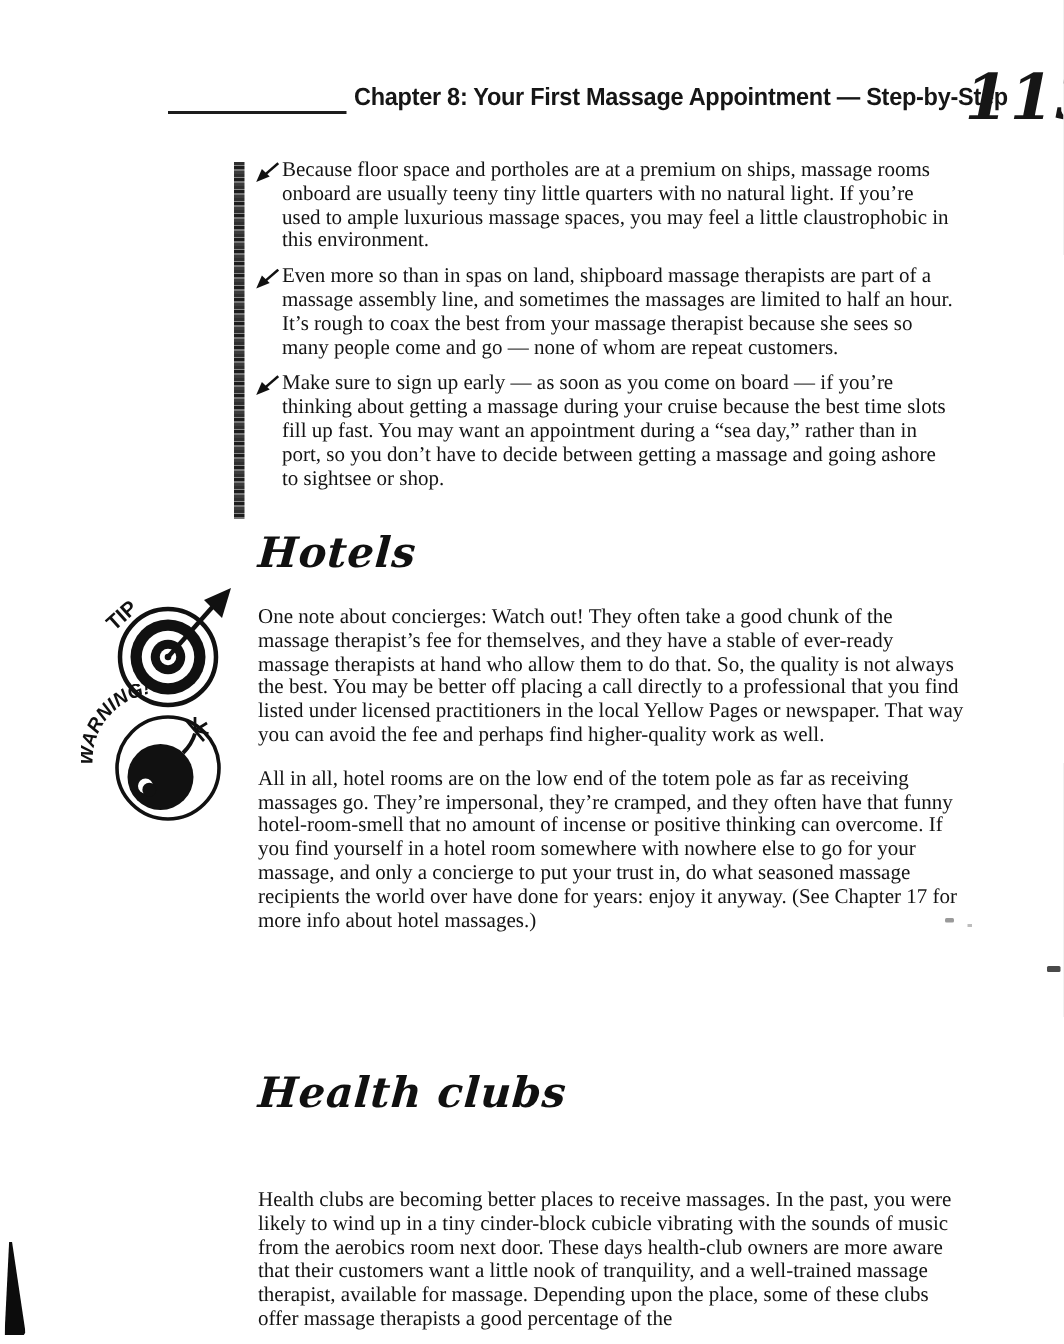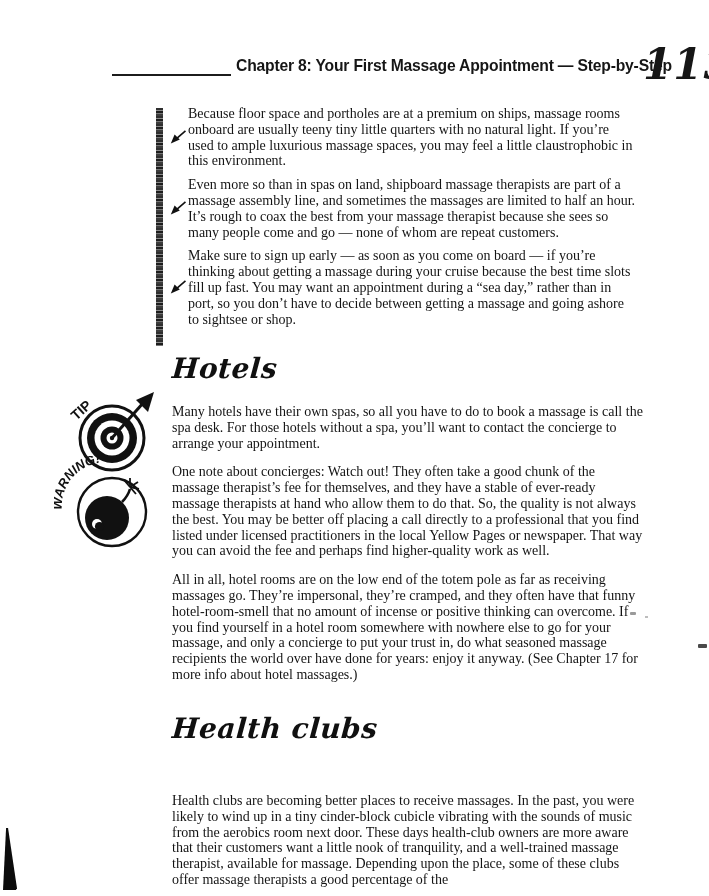--- a/index.html
+++ b/index.html
@@ -29,21 +29,21 @@
   }
   
   .bodytext{font-size:14px;line-height:15.8px;text-align:left;color:#141414;}
   
   .bullets{position:absolute;left:156px;top:106px;width:482px;}
   .side-bar{
     position:absolute;left:0;top:2px;width:7px;height:238px;
     background:repeating-linear-gradient(180deg,
       #2f2f2f 0 2px, #8a8a8a 2px 3px, #1d1d1d 3px 5px, #777 5px 6px, #3c3c3c 6px 8px);
   }
-  .bullet{display:flex;margin:0 0 8px 14px;align-items:center;}
+  .bullet{display:flex;margin:0 0 8px 14px;}
   .bullet .chk{flex:0 0 18px;padding-top:2px;}
   .bullet .btxt{width:448px;}
   
   .sec-head{
     position:absolute;left:171px;
     font-family:"DejaVu Serif", serif;
     font-style:italic;font-weight:bold;
     font-size:28px;letter-spacing:0.5px;color:#101010;
     transform:skewX(-4deg);transform-origin:left bottom;
     white-space:nowrap;
@@ -139,21 +139,20 @@
         <path d="M76 31 L76 22"></path>
           <path d="M76 31 L84 26"></path>
           <path d="M76 31 L85 33"></path>
         <path d="M76 31 L70 24"></path>
           <path d="M76 31 L82 38"></path>
       </g>
     </svg>
   </div>
 
   <div class="paras bodytext" style="top:404px;">
-    <p>Many hotels have their own spas, so all you have to do to book a massage is call the spa desk. For those hotels without a spa, you’ll want to contact the concierge to arrange your appointment.</p>
     <p>One note about concierges: Watch out! They often take a good chunk of the massage therapist’s fee for themselves, and they have a stable of ever-ready massage therapists at hand who allow them to do that. So, the quality is not always the best. You may be better off placing a call directly to a professional that you find listed under licensed practitioners in the local Yellow Pages or newspaper. That way you can avoid the fee and perhaps find higher-quality work as well.</p>
     <p>All in all, hotel rooms are on the low end of the totem pole as far as receiving massages go. They’re impersonal, they’re cramped, and they often have that funny hotel-room-smell that no amount of incense or positive thinking can overcome. If you find yourself in a hotel room somewhere with nowhere else to go for your massage, and only a concierge to put your trust in, do what seasoned massage recipients the world over have done for years: enjoy it anyway. (See Chapter 17 for more info about hotel massages.)</p>
   </div>
 
   <div class="sec-head" style="top:712px;">Health clubs</div>
 
   <div class="paras bodytext" style="top:793px;">
     <p>Health clubs are becoming better places to receive massages. In the past, you were likely to wind up in a tiny cinder-block cubicle vibrating with the sounds of music from the aerobics room next door. These days health-club owners are more aware that their customers want a little nook of tranquility, and a well-trained massage therapist, available for massage. Depending upon the place, some of these clubs offer massage therapists a good percentage of the</p>
   </div>
 

